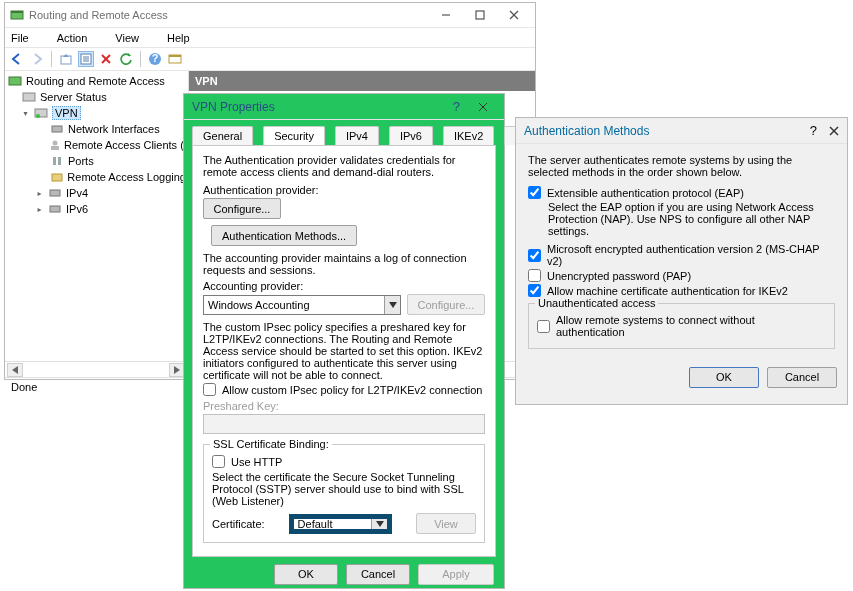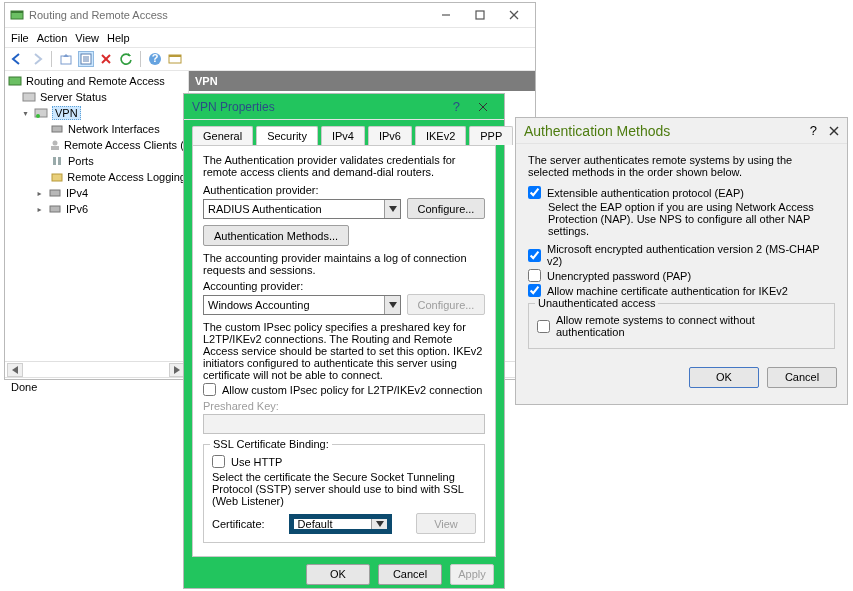--- a/index.html
+++ b/index.html
@@ -4,21 +4,21 @@
 <style>
   *{box-sizing:border-box;font-family:"Segoe UI",Tahoma,sans-serif;font-size:11px;color:#000}
   body{margin:0;background:#fff;position:relative;width:853px;height:591px;overflow:hidden}
   .win{position:absolute;border:1px solid #b9b9b9;background:#fff;box-shadow:none}
   .titlebar{height:24px;display:flex;align-items:center;padding:0 4px;background:#fff;color:#777}
   .titlebar .tico{width:16px;height:16px;margin-right:4px;display:inline-flex;align-items:center;justify-content:center}
   .titlebar .ttxt{flex:1;color:#6f6f6f}
   .winbtns{display:flex;margin-left:auto}
   .winbtn{width:34px;height:22px;display:flex;align-items:center;justify-content:center;color:#555}
   .winbtn svg{stroke:#555}
-  .menubar{height:20px;display:flex;align-items:center;padding:8px 6px;gap:8px;border-top:1px solid #e6e6e6}
+  .menubar{height:20px;display:flex;align-items:center;padding:8px 6px;gap:28px;border-top:1px solid #e6e6e6}
   .menubar span{cursor:default}
   .toolbar{height:24px;display:flex;align-items:center;padding:0 4px;gap:4px;border-top:1px solid #e6e6e6;border-bottom:1px solid #e6e6e6}
   .tico16{width:16px;height:16px;display:inline-flex;align-items:center;justify-content:center}
   .tsep{width:1px;height:16px;background:#c9c9c9;margin:0 2px}
   .split{display:flex;height:calc(100% - 24px - 20px - 24px - 18px)}
   .tree{width:184px;border-right:1px solid #e0e0e0;padding:2px;overflow:hidden}
   .tree .row{display:flex;align-items:center;height:16px;gap:3px;white-space:nowrap}
   .tree .ind1{padding-left:14px}.tree .ind2{padding-left:28px}.tree .ind3{padding-left:42px}
   .tree .exp{width:9px;height:9px;display:inline-flex;align-items:center;justify-content:center;color:#666;font-size:8px}
   .tree .sel{background:#cde8ff;border:1px dotted #5fa2d8;padding:0 2px}
@@ -28,21 +28,21 @@
   .hscroll{height:16px;border-top:1px solid #e0e0e0;display:flex;align-items:center;padding:0 2px;gap:2px}
   .status{height:18px;border-top:1px solid #e0e0e0;display:flex;align-items:center;padding:0 6px}
   .rbody{flex:1;position:relative;background:#fff}
   .rbody .scrollup{position:absolute;right:1px;top:28px;width:15px;height:14px;background:#efefef;border:1px solid #cfcfcf;display:flex;align-items:center;justify-content:center}
 
   
   .dlg{position:absolute;border:1px solid #b9b9b9;background:#22c55e}
   .dlg .dtitle{height:26px;display:flex;align-items:center;padding:0 8px;color:#4a6aa0;border-bottom:1px solid #e3e3e3}
   .dlg .dtitle .dtxt{flex:1;color:#2b4e86;font-size:12px}
   .dlg .dclose{width:26px;height:20px;display:flex;align-items:center;justify-content:center}
-  .tabs{display:flex;padding:6px 8px 0 8px;gap:4px}
+  .tabs{display:flex;padding:6px 8px 0 8px;gap:11px}
   .tab{padding:3px 10px;border:1px solid #c9c9c9;border-bottom:none;background:#f5f5f5;margin-right:-1px;border-radius:2px 2px 0 0;position:relative}
   .tab.on{background:#fff;z-index:2}
   .tabp{margin:0 8px;background:#fff;border:1px solid #c9c9c9;padding:8px 10px 10px 10px}
   .lbl{margin:4px 0 2px 0}
   .combo{display:flex;align-items:center;gap:6px}
   .combo .cb{flex:1;height:20px;border:1px solid #7a7a7a;background:#fff;display:flex;align-items:center;padding:0 4px;position:relative}
   .combo .cb .ar{position:absolute;right:0;top:0;height:100%;width:16px;background:#e8e8e8;border-left:1px solid #9a9a9a;display:flex;align-items:center;justify-content:center}
   .btn{height:21px;border:1px solid #9e9e9e;background:#e7e7e7;padding:0 10px;display:inline-flex;align-items:center;justify-content:center;cursor:default;border-radius:2px}
   .btn.dis{color:#9d9d9d;border-color:#c9c9c9;background:#f0f0f0}
   .chk{display:flex;align-items:center;gap:6px;margin:2px 0}
@@ -281,31 +281,23 @@
     <div class="tab">IPv4</div>
     <div class="tab">IPv6</div>
     <div class="tab">IKEv2</div>
     <div class="tab">PPP</div>
     <div class="tab">Logging</div>
   </div>
   <div class="tabp" style="height:412px">
     <div style="margin-bottom:6px">The Authentication provider validates credentials for remote access clients and demand-dial routers.</div>
     <div class="lbl">Authentication provider:</div>
     <div class="combo">
-      <div class="cb">
-          <span>RADIUS Authentication</span>
-          <span class="ar">
-            <svg width="8" height="6">
-              <path d="M0 0 L8 0 L4 6 Z" fill="#333"></path>
-            </svg>
-          </span>
-        </div>
       <span class="btn" style="width:78px">Configure...</span>
     </div>
-    <div style="margin:6px 0"><span class="btn">Authentication Methods...</span></div>
+    <div style="margin:6px 8px"><span class="btn">Authentication Methods...</span></div>
     <div>The accounting provider maintains a log of connection requests and sessions.</div>
     <div class="lbl">Accounting provider:</div>
     <div class="combo">
       <div class="cb">
           <span>Windows Accounting</span>
           <span class="ar">
             <svg width="8" height="6">
               <path d="M0 0 L8 0 L4 6 Z" fill="#333"></path>
             </svg>
           </span>
@@ -336,27 +328,27 @@
               </svg>
             </span>
           </div>
         <span class="btn dis" style="width:60px">View</span>
       </div>
     </div>
   </div>
   <div class="dbtns">
     <span class="btn" style="width:64px">OK</span>
     <span class="btn" style="width:64px">Cancel</span>
-    <span class="btn dis" style="width:44px">Apply</span>
+    <span class="btn dis" style="width:76px">Apply</span>
   </div>
 </div>
 
 <div class="adlg" style="left:515px;top:117px;width:333px;height:288px">
   <div class="dtitle" style="height:26px;display:flex;align-items:center;padding:0 8px;border-bottom:1px solid #e3e3e3">
-    <span class="dtxt" style="flex:1;color:#4d7c0f;font-size:14px">Authentication Methods</span>
+    <span class="dtxt" style="flex:1;color:#0369a1;font-size:12px">Authentication Methods</span>
     <span style="margin-right:12px;font-size:13px">?</span>
     <span>
         <svg width="10" height="10">
           <line x1="1" y1="1" x2="9" y2="9" stroke="#333" stroke-width="1.4"></line>
           <line x1="9" y1="1" x2="1" y2="9" stroke="#333" stroke-width="1.4"></line>
         </svg>
       </span>
   </div>
   <div class="body">
     <div>The server authenticates remote systems by using the selected methods in the order shown below.</div>

